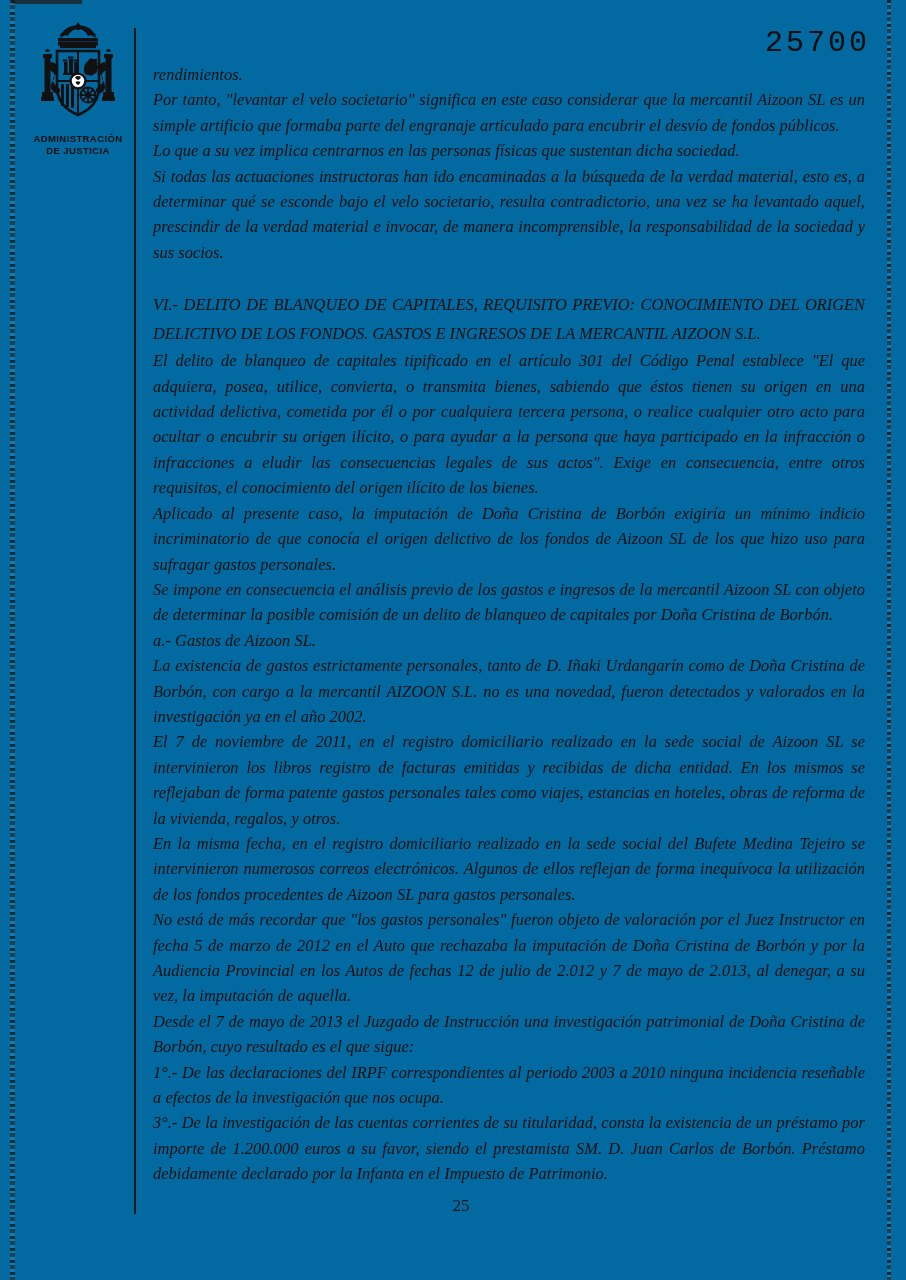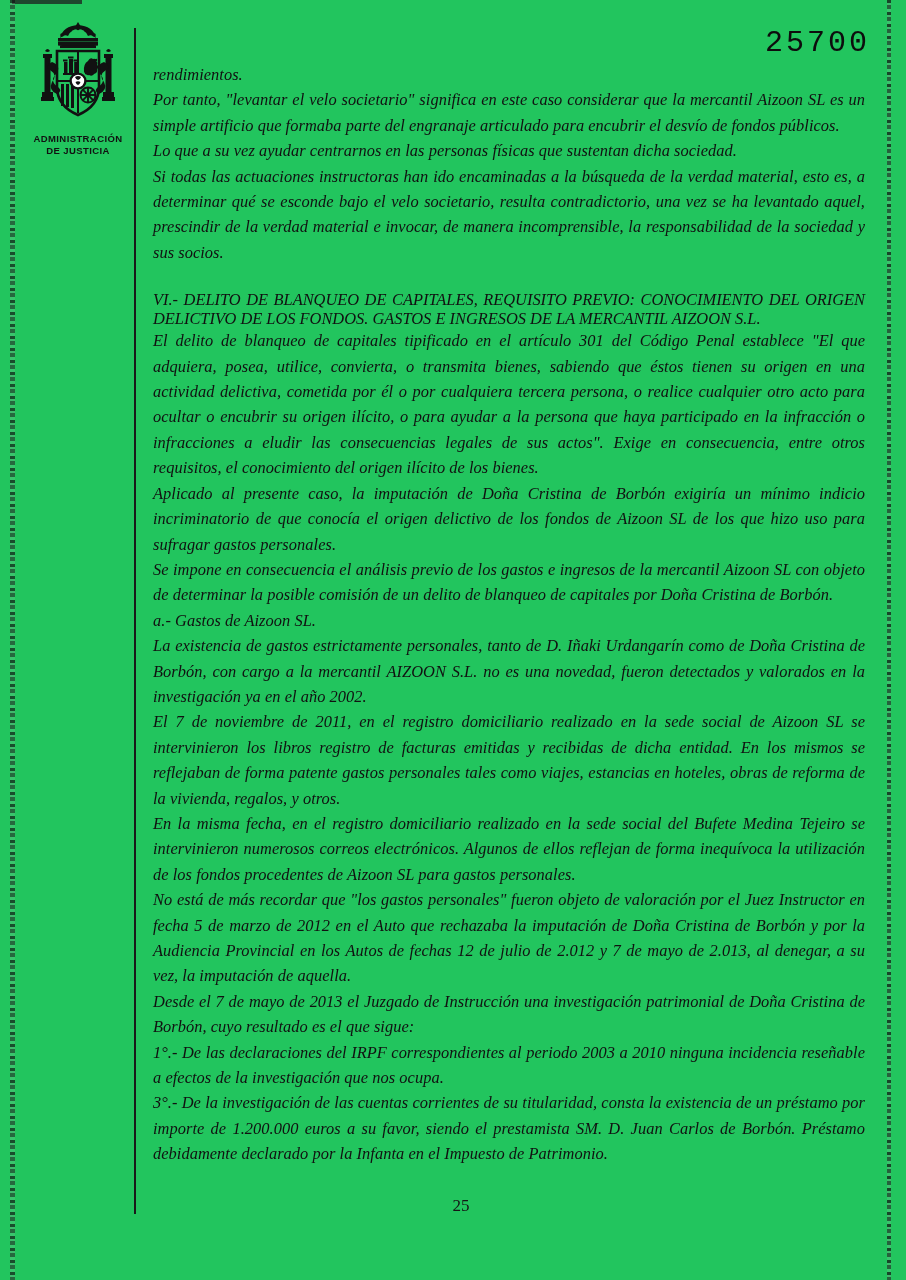--- a/index.html
+++ b/index.html
@@ -14,21 +14,21 @@
     overflow: hidden;
     font-family: "Liberation Serif", "DejaVu Serif", serif;
     color: #111111;
   }
 
   
   #page {
     position: absolute;
     left: 0; top: 0;
     width: 906px; height: 1280px;
-    background: #22c55e;
+    background: #0369a1;
   }
 
   
   .scan-edge {
     position: absolute;
     top: 0;
     width: 5px;
     height: 1280px;
     background:
       repeating-linear-gradient(to bottom,
@@ -110,21 +110,21 @@
     text-align: justify;
     text-justify: inter-word;
     margin: 0;
     color: #111;
     letter-spacing: 0.05px;
   }
   .para + .para { margin-top: 0; }
 
   .section-heading {
     font-size: 16.4px;
-    line-height: 19px;
+    line-height: 29px;
     font-style: italic;
     text-align: justify;
     margin: 0;
     padding-top: 25px;
     color: #111;
   }
 
   
   #folio-number {
     position: absolute;
@@ -225,21 +225,21 @@
       <span class="l2">DE JUSTICIA</span>
     </div>
   </div>
 
   <div id="margin-rule"></div>
 
   <div id="body-col">
 
     <p class="para">rendimientos.</p>
     <p class="para">Por tanto, "levantar el velo societario" significa en este caso considerar que la mercantil Aizoon SL es un simple artificio que formaba parte del engranaje articulado para encubrir el desvío de fondos públicos.</p>
-    <p class="para">Lo que a su vez ayudar centrarnos en las personas físicas que sustentan dicha sociedad.</p>
+    <p class="para">Lo que a su vez implica centrarnos en las personas físicas que sustentan dicha sociedad.</p>
     <p class="para">Si todas las actuaciones instructoras han ido encaminadas a la búsqueda de la verdad material, esto es, a determinar qué se esconde bajo el velo societario, resulta contradictorio, una vez se ha levantado aquel, prescindir de la verdad material e invocar, de manera incomprensible, la responsabilidad de la sociedad y sus socios.</p>
 
     <p class="section-heading">VI.- DELITO DE BLANQUEO DE CAPITALES, REQUISITO PREVIO: CONOCIMIENTO DEL ORIGEN DELICTIVO DE LOS FONDOS. GASTOS E INGRESOS DE LA MERCANTIL AIZOON S.L.</p>
 
     <p class="para">El delito de blanqueo de capitales tipificado en el artículo 301 del Código Penal establece "El que adquiera, posea, utilice, convierta, o transmita bienes, sabiendo que éstos tienen su origen en una actividad delictiva, cometida por él o por cualquiera tercera persona, o realice cualquier otro acto para ocultar o encubrir su origen ilícito, o para ayudar a la persona que haya participado en la infracción o infracciones a eludir las consecuencias legales de sus actos". Exige en consecuencia, entre otros requisitos, el conocimiento del origen ilícito de los bienes.</p>
     <p class="para">Aplicado al presente caso, la imputación de Doña Cristina de Borbón exigiría un mínimo indicio incriminatorio de que conocía el origen delictivo de los fondos de Aizoon SL de los que hizo uso para sufragar gastos personales.</p>
     <p class="para">Se impone en consecuencia el análisis previo de los gastos e ingresos de la mercantil Aizoon SL con objeto de determinar la posible comisión de un delito de blanqueo de capitales por Doña Cristina de Borbón.</p>
     <p class="para">a.- Gastos de Aizoon SL.</p>
     <p class="para">La existencia de gastos estrictamente personales, tanto de D. Iñaki Urdangarín como de Doña Cristina de Borbón, con cargo a la mercantil AIZOON S.L. no es una novedad, fueron detectados y valorados en la investigación ya en el año 2002.</p>
     <p class="para">El 7 de noviembre de 2011, en el registro domiciliario realizado en la sede social de Aizoon SL se intervinieron los libros registro de facturas emitidas y recibidas de dicha entidad. En los mismos se reflejaban de forma patente gastos personales tales como viajes, estancias en hoteles, obras de reforma de la vivienda, regalos, y otros.</p>

